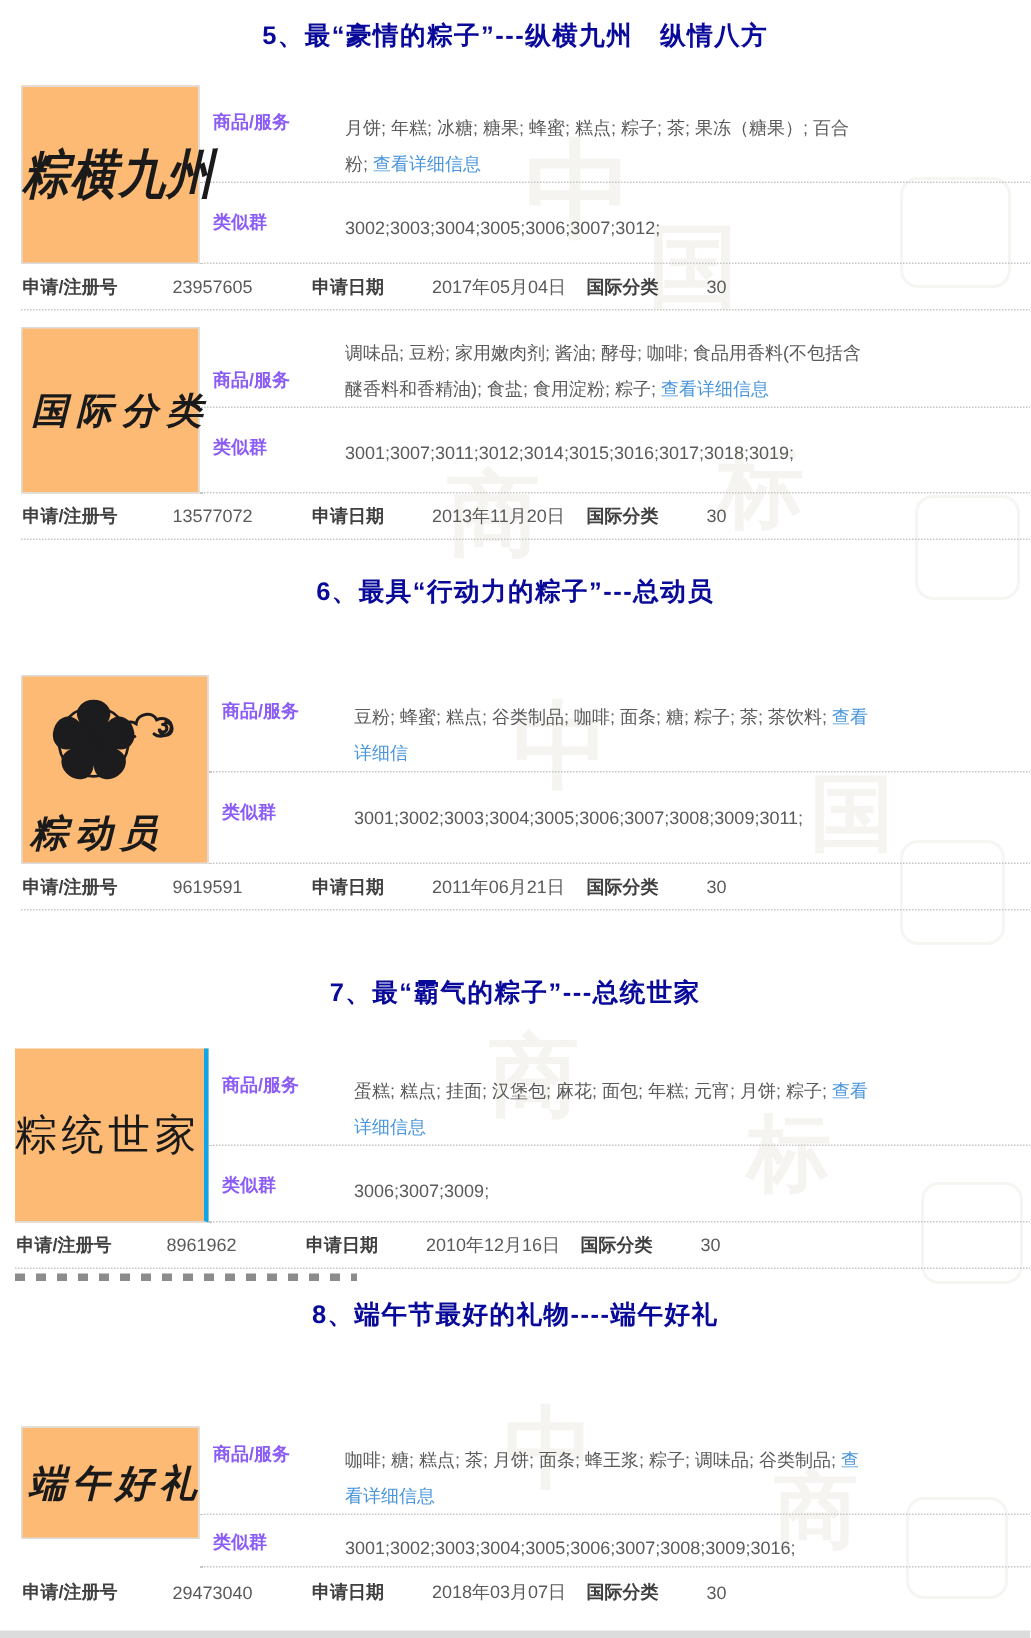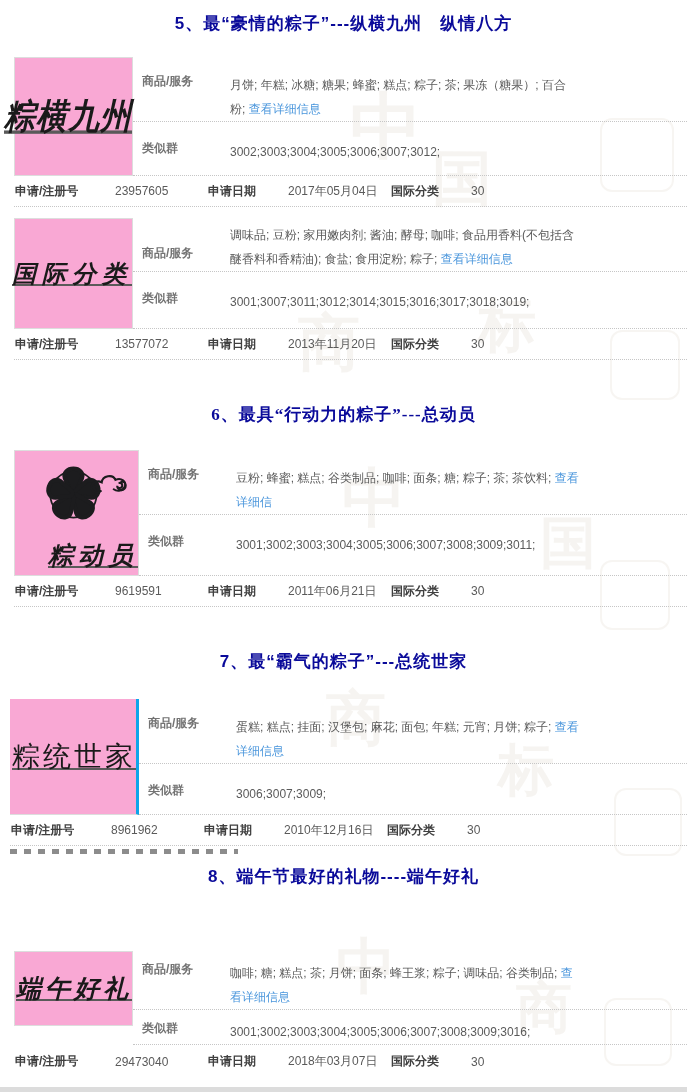--- a/index.html
+++ b/index.html
@@ -8,28 +8,28 @@
   
   .wm{position:absolute;color:rgba(186,170,150,0.13);font-weight:bold;pointer-events:none;
       font-family:"DejaVu Sans",sans-serif;line-height:1;}
   .wm-box{position:absolute;border:2px solid rgba(186,170,150,0.12);border-radius:12px;pointer-events:none;}
   
   .sec-heading{position:absolute;left:0;width:687px;text-align:center;
        font-size:17px;font-weight:bold;color:#0a0a9a;letter-spacing:1px;}
   
   .card{position:absolute;left:14px;width:673px;}
   .card-top{display:flex;align-items:stretch;}
-  .mark-box{flex:0 0 auto;background:#f9a8d4;border:1px solid #ddd;display:flex;
-       flex-direction:column;align-items:flex-end;justify-content:center;box-sizing:border-box;text-decoration:underline;}
+  .mark-box{flex:0 0 auto;background:#fdba74;border:1px solid #ddd;display:flex;
+       flex-direction:column;align-items:flex-start;justify-content:center;box-sizing:border-box;}
   .mark-text{color:#1a1a1a;font-family:"DejaVu Serif","Liberation Serif",serif;white-space:nowrap;}
   .info{flex:1 1 auto;display:flex;flex-direction:column;border-bottom:1px dotted #c6c6c6;min-width:0;}
   .row{display:flex;font-size:12px;}
   .row-goods{flex:1.15;padding-top:16px;border-bottom:1px dotted #c6c6c6;}
   .row-groups{flex:1;padding-top:18px;}
-  .lbl{flex:0 0 88px;padding-left:9px;font-weight:bold;color:#737373;}
+  .lbl{flex:0 0 88px;padding-left:9px;font-weight:bold;color:#8b5cf6;}
   .val{width:345px;color:#5a5a5a;line-height:24px;}
   .val .link{color:#4a96dc;cursor:pointer;}
   .card-bottom{display:flex;align-items:center;height:30px;font-size:12px;
        border-bottom:1px dotted #c6c6c6;padding-left:1px;}
   .b-lbl{font-weight:bold;color:#404040;}
   .b-val{color:#5a5a5a;}
   .w-reg-l{width:100px;} .w-reg-v{width:93px;} .w-date-l{width:80px;}
   .w-date-v{width:103px;} .w-cls-l{width:80px;} .w-cls-v{width:40px;}
   
   .c1 .mark-box{width:119px;height:119px;}
@@ -121,21 +121,21 @@
     <div class="card-bottom">
       <span class="b-lbl w-reg-l">申请/注册号</span>
       <span class="b-val w-reg-v">13577072</span>
       <span class="b-lbl w-date-l">申请日期</span>
       <span class="b-val w-date-v">2013年11月20日</span>
       <span class="b-lbl w-cls-l">国际分类</span>
       <span class="b-val w-cls-v">30</span>
     </div>
   </div>
 
-  <div class="sec-heading" style="top:403px;font-family:Liberation Serif, serif;">6、最具“行动力的粽子”---总动员</div>
+  <div class="sec-heading" style="top:383px;">6、最具“行动力的粽子”---总动员</div>
 
   <div class="card c3" style="top:450px;">
     <div class="card-top">
       <div class="mark-box">
         <svg width="112" height="84" viewBox="0 0 130 98">
           <circle cx="55" cy="46" r="27" fill="none" stroke="#1c1c1e" stroke-width="2"></circle>
           <g fill="#1c1c1e" stroke="#1c1c1e" stroke-width="5" stroke-linejoin="round">
             <g transform="rotate(0 55 46)">
                 <path d="M55,16 C62,16 67,21 65,27 L59,41 C57,46 53,46 51,41 L45,27 C43,21 48,16 55,16 Z"></path>
               </g>

